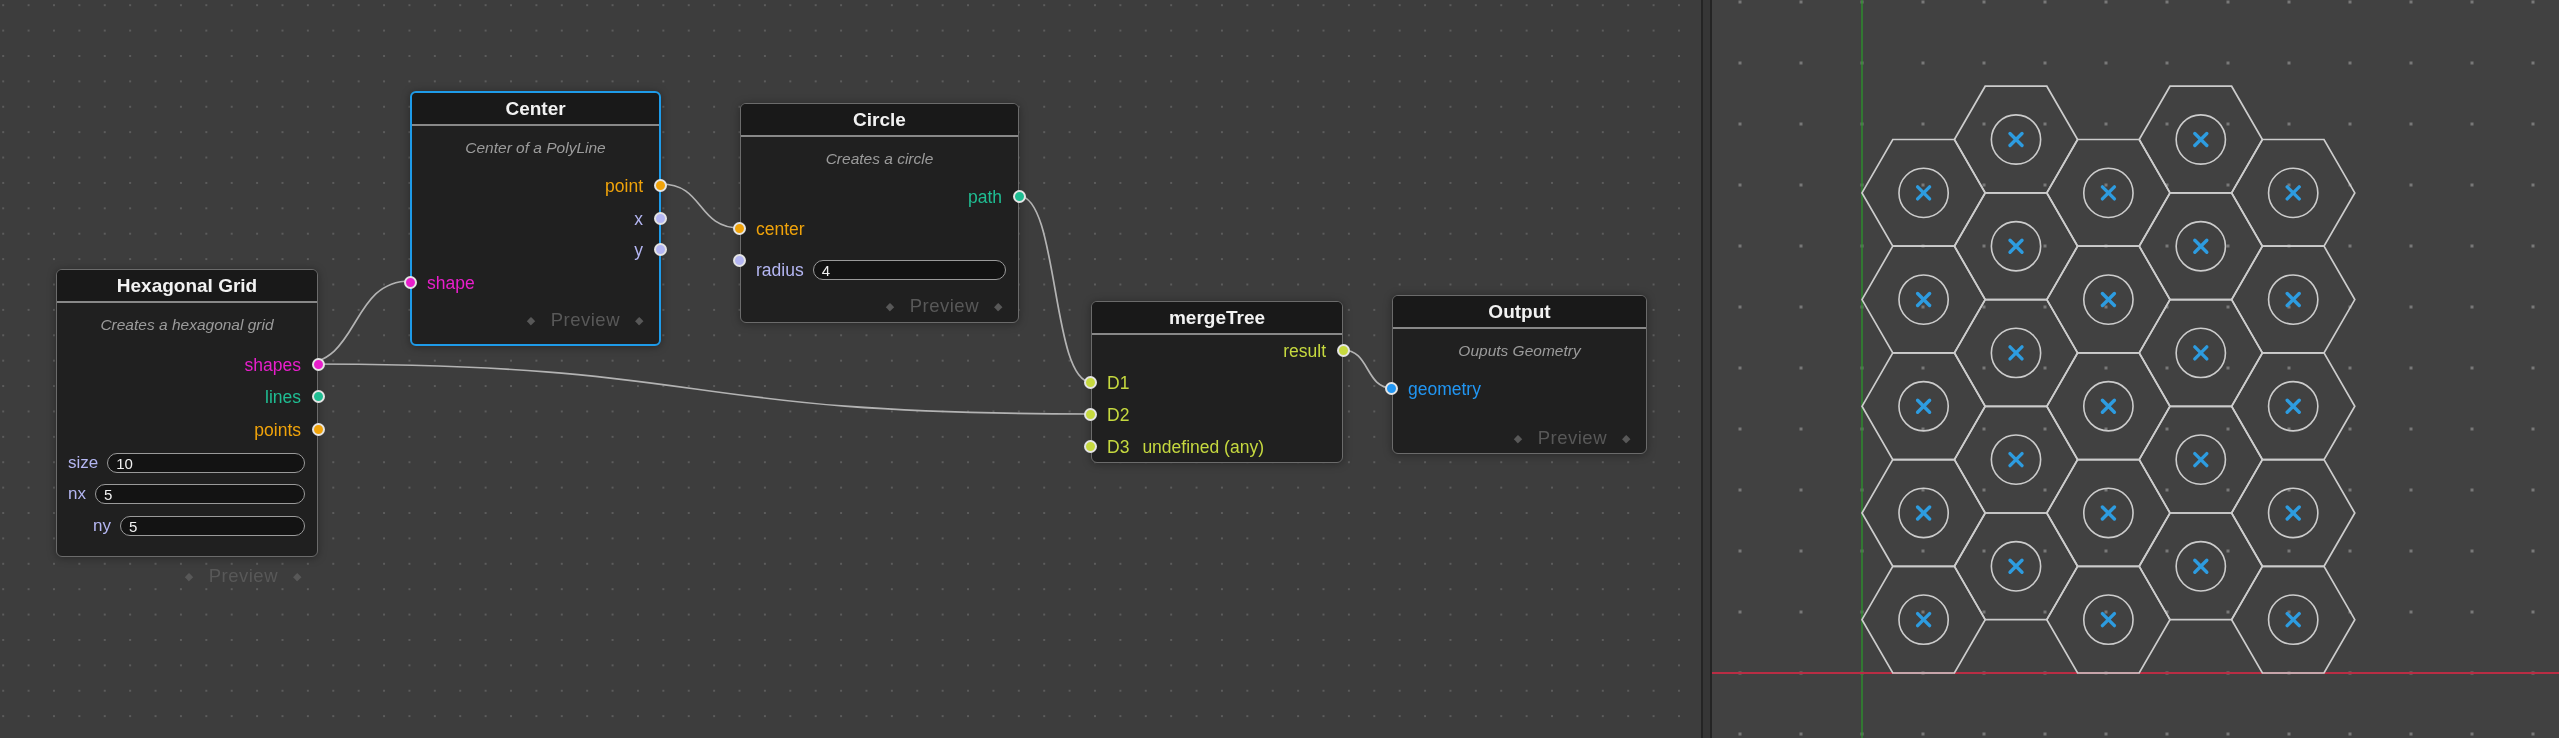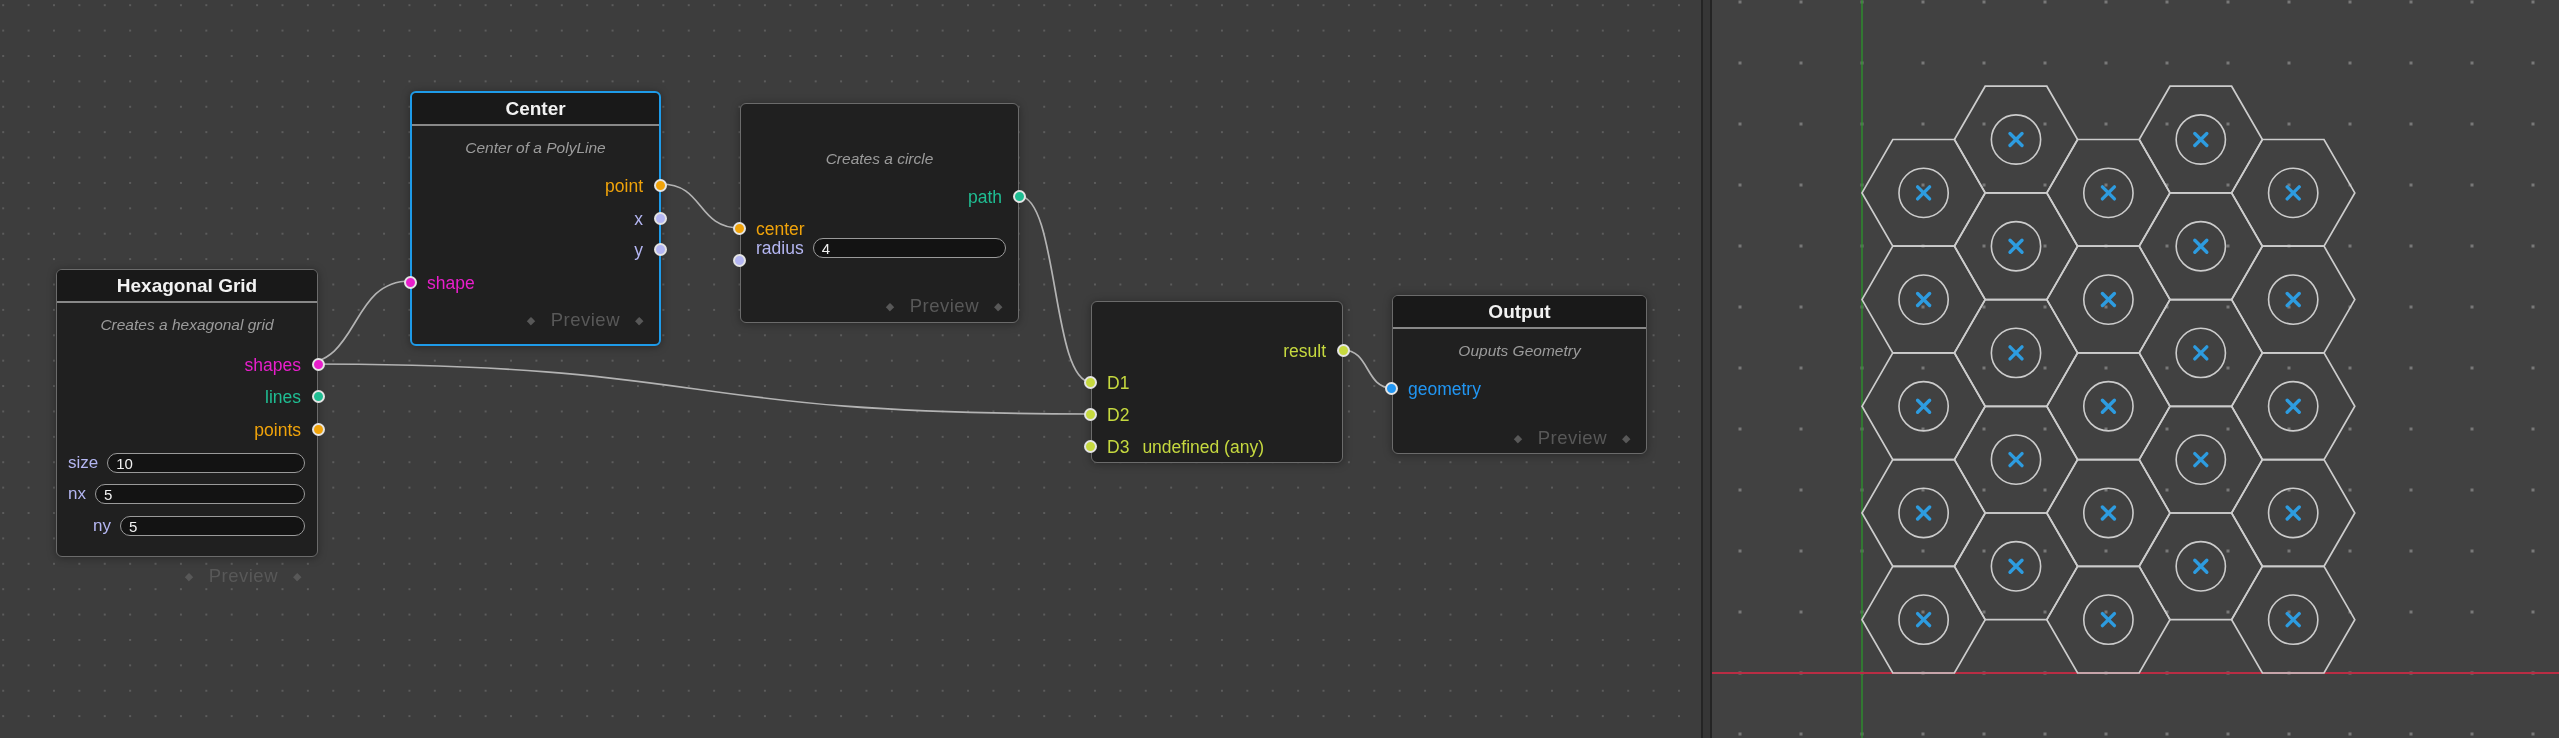--- a/index.html
+++ b/index.html
@@ -113,35 +113,37 @@
         <div class="portdot out" style="top: 119px; background: rgb(180, 182, 242);"></div>
         <div class="prow out" style="top: 145px; color: rgb(180, 182, 242);">y</div>
         <div class="portdot out" style="top: 150px; background: rgb(180, 182, 242);"></div>
         <div class="prow in" style="top: 178px; color: rgb(232, 30, 203);">
           <span>shape</span>
         </div>
         <div class="portdot in" style="top: 183px; background: rgb(232, 30, 203);"></div>
         <div class="preview" style="top: 215px;"><span class="diamond">◆</span><span>Preview</span><span class="diamond">◆</span></div>
       </div>
       <div class="node" style="left: 740px; top: 103px; width: 279px; height: 220px;">
+        <div class="node-header">Circle</div>
         <div class="node-sub" style="top: 43px;">Creates a circle</div>
         <div class="prow out" style="top: 81px; color: rgb(31, 189, 146);">path</div>
         <div class="portdot out" style="top: 86px; background: rgb(31, 189, 146);"></div>
         <div class="prow in" style="top: 113px; color: rgb(240, 163, 10);">
           <span>center</span>
         </div>
         <div class="portdot in" style="top: 118px; background: rgb(240, 163, 10);"></div>
-        <div class="prow in" style="top: 132px; color: rgb(180, 182, 242);">
+        <div class="prow in" style="top: 154px; color: rgb(180, 182, 242);">
           <span>radius</span>
           <input class="tfield" readonly="" value="4" style="margin-right: 12px;">
         </div>
         <div class="portdot in" style="top: 150px; background: rgb(180, 182, 242);"></div>
         <div class="preview" style="top: 190px;"><span class="diamond">◆</span><span>Preview</span><span class="diamond">◆</span></div>
       </div>
       <div class="node" style="left: 1091px; top: 301px; width: 252px; height: 162px;">
+        <div class="node-header">mergeTree</div>
         <div class="prow out" style="top: 37px; color: rgb(198, 217, 63);">result</div>
         <div class="portdot out" style="top: 42px; background: rgb(198, 217, 63);"></div>
         <div class="prow in" style="top: 69px; color: rgb(198, 217, 63);">
           <span>D1</span>
         </div>
         <div class="portdot in" style="top: 74px; background: rgb(198, 217, 63);"></div>
         <div class="prow in" style="top: 101px; color: rgb(198, 217, 63);">
           <span>D2</span>
         </div>
         <div class="portdot in" style="top: 106px; background: rgb(198, 217, 63);"></div>

